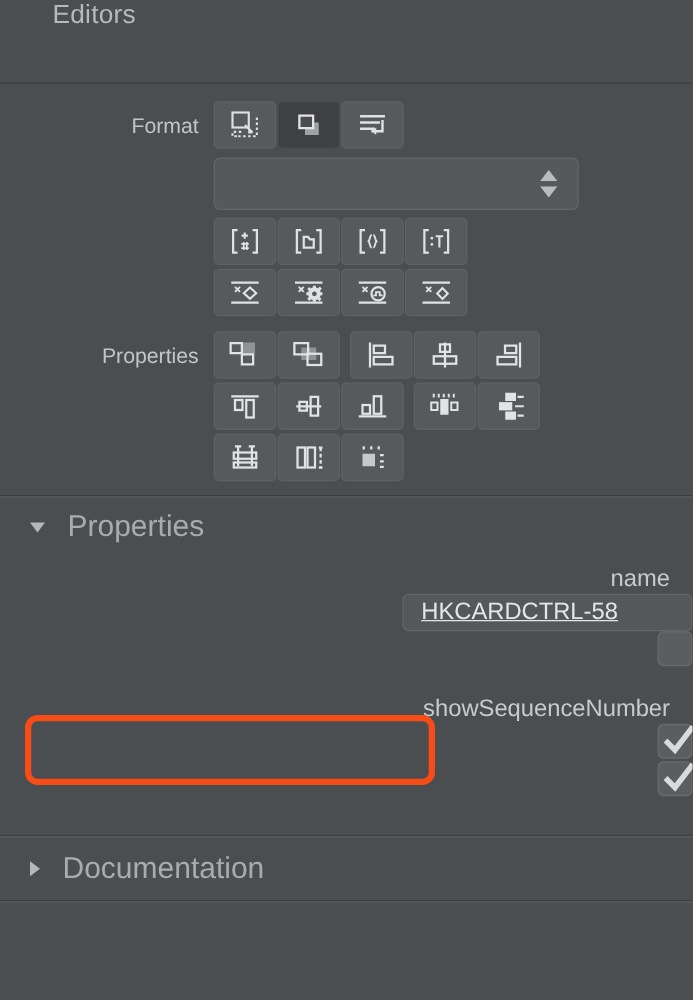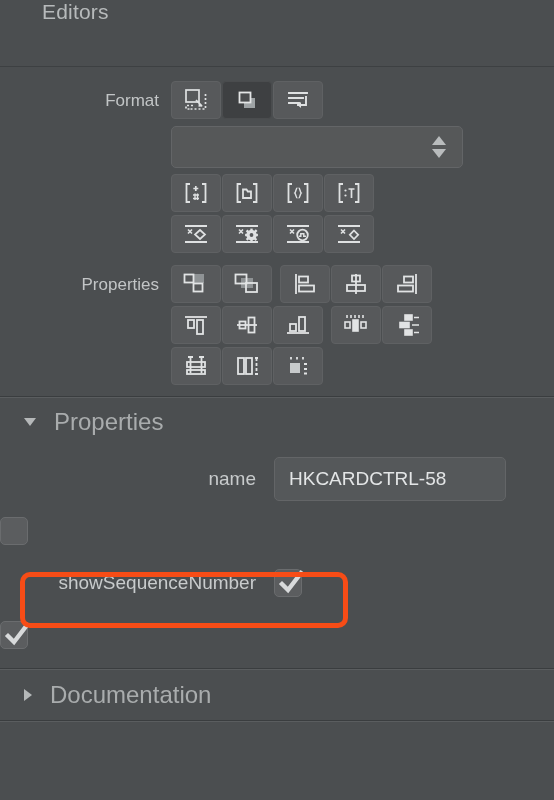--- a/index.html
+++ b/index.html
@@ -139,22 +139,23 @@
     font-size: 24px;
     color: #a9acad;
   }
 
   
   .props {
     padding-top: 8px;
   }
   .prop-row {
     display: flex;
-    align-items: center;
+    align-items: flex-end;
     height: 52px;
+    flex-direction: column;
   }
   .prop-label {
     width: 274px;
     text-align: right;
     padding-right: 18px;
     box-sizing: border-box;
     font-size: 19px;
     color: #c8cbcc;
   }
   .text-input {
@@ -163,20 +164,21 @@
     box-sizing: border-box;
     background: #55585a;
     border: 1px solid #636567;
     border-radius: 5px;
     display: flex;
     align-items: center;
     padding-left: 14px;
     font-size: 19px;
     color: #e3e5e6;
     cursor: text;
+    text-decoration: underline;
   }
   .checkbox {
     width: 28px;
     height: 28px;
     box-sizing: border-box;
     background: #5b5d5f;
     border: 1px solid #6a6c6e;
     border-radius: 5px;
     position: relative;
     cursor: pointer;

